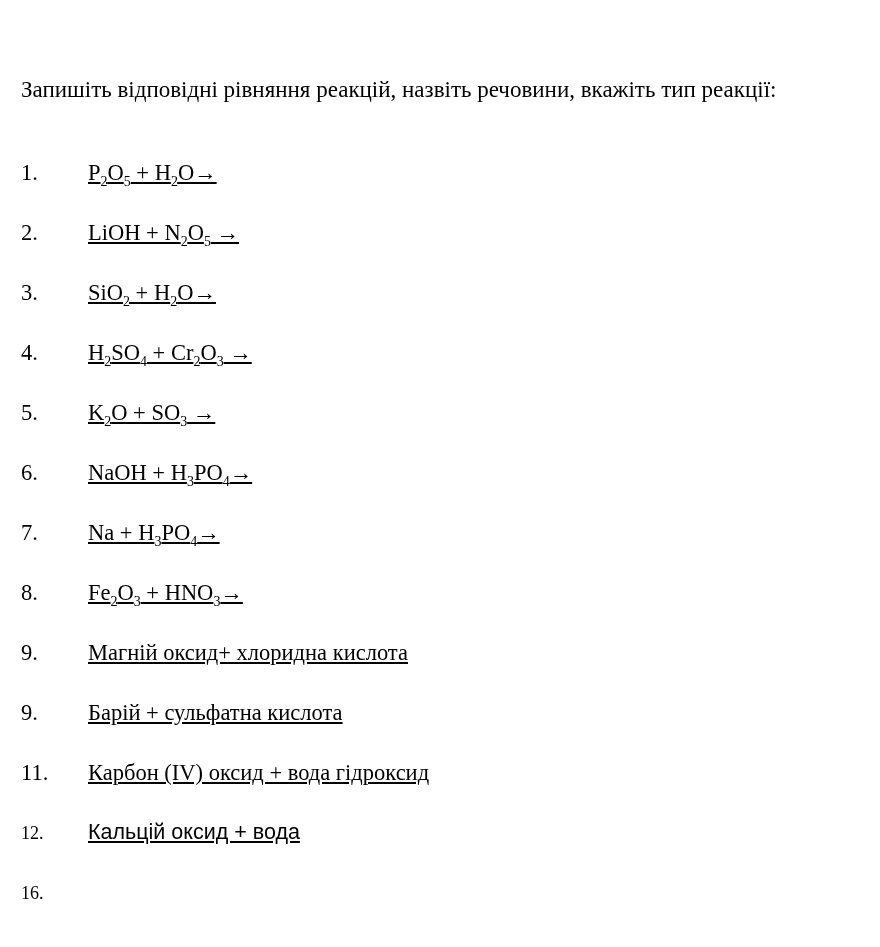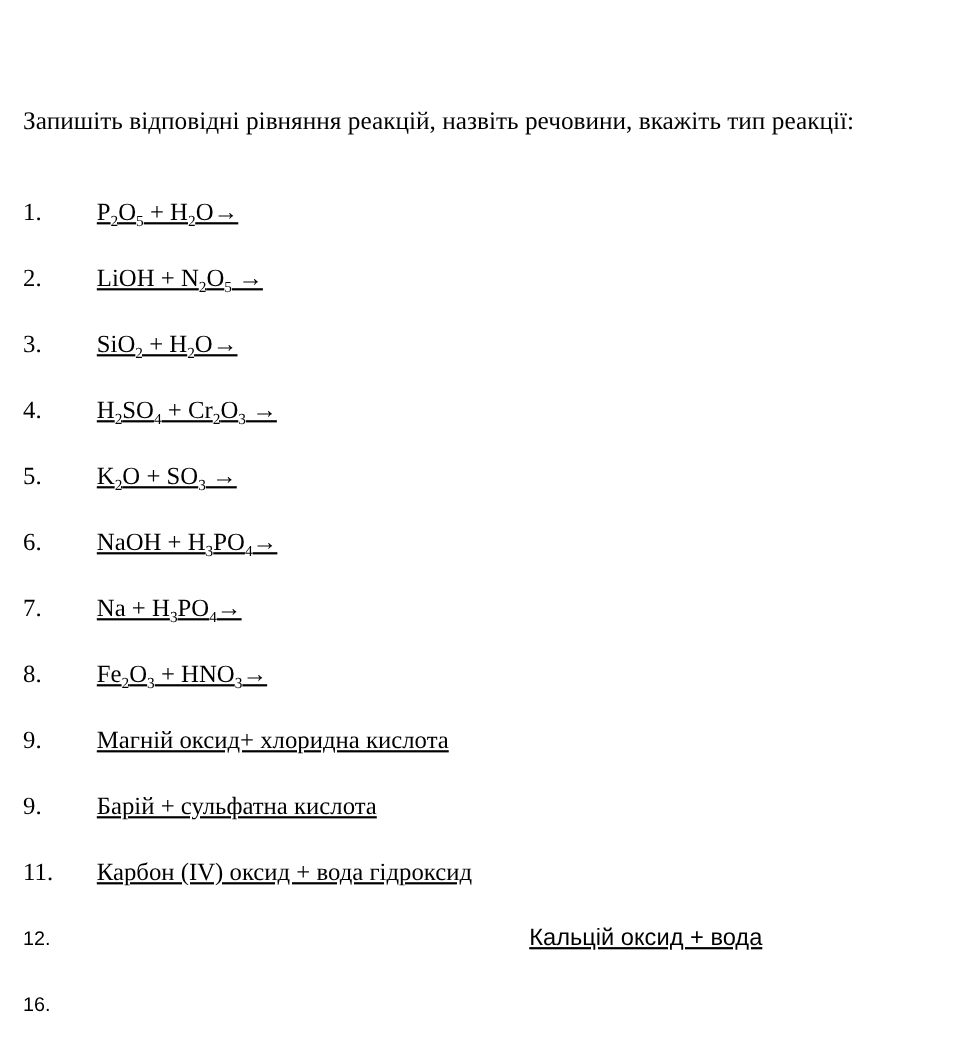--- a/index.html
+++ b/index.html
@@ -11,21 +11,21 @@
   body {
     width: 880px;
     height: 947px;
     font-family: "Liberation Serif", "DejaVu Serif", serif;
     overflow: hidden;
   }
   .page {
     box-sizing: border-box;
     width: 709px;
     height: 947px;
-    padding: 96px 16px 0 21px;
+    padding: 76px 16px 0 21px;
   }
   .title {
     font-size: 23px;
     line-height: 27px;
     white-space: nowrap;
   }
   .reaction-list {
     list-style: none;
     margin: 56px 0 0 0;
     padding: 0;
@@ -44,27 +44,26 @@
   .text {
     flex: 1;
     white-space: nowrap;
     text-decoration: underline;
   }
   sub {
     font-size: 0.62em;
     line-height: 0;
   }
   .sans-num {
-    font-family: Liberation Sans, sans-serif;
+    font-family: Liberation Serif, serif;
     font-size: 18px;
   }
   .sans-text {
     font-family: "Liberation Sans", sans-serif;
     font-size: 21.5px;
-    text-align: right;
   }
 </style>
 </head>
 <body>
 
 <div class="page">
   <div class="title">Запишіть відповідні рівняння реакцій, назвіть речовини, вкажіть тип реакції:</div>
 
   <ol class="reaction-list">
     <li class="row">

